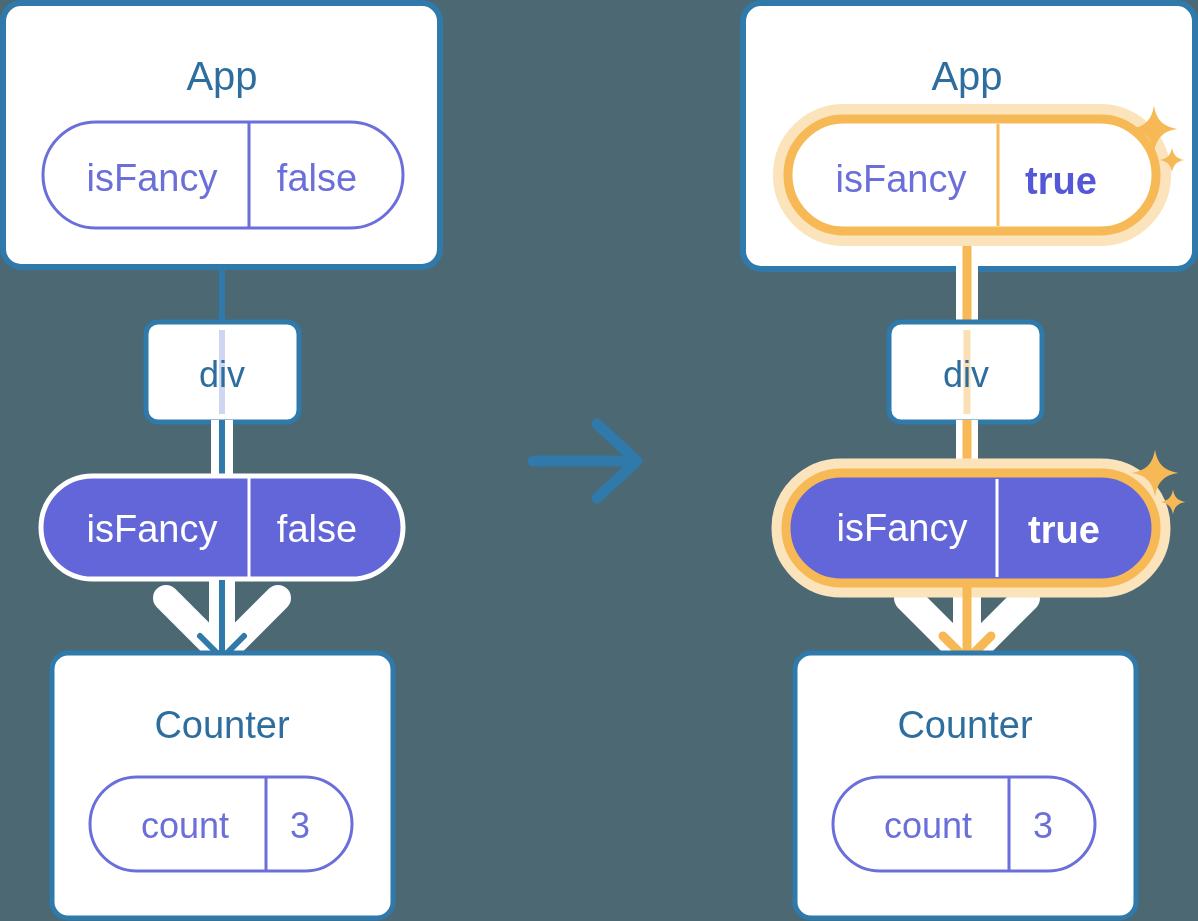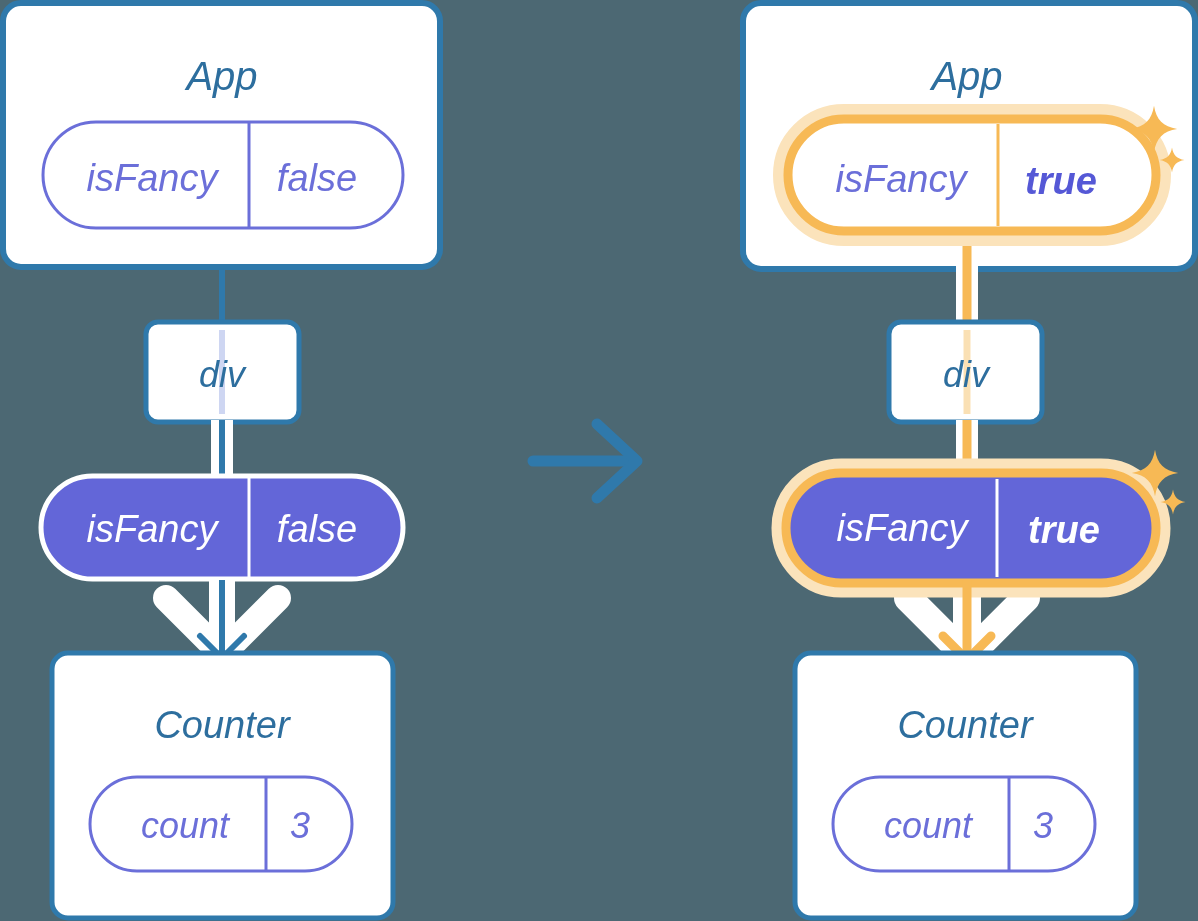--- a/index.html
+++ b/index.html
@@ -10,21 +10,20 @@
   body {
     width: 1198px;
     height: 921px;
     overflow: hidden;
     font-family: "Liberation Sans", sans-serif;
   }
   #stage {
     position: relative;
     width: 1198px;
     height: 921px;
-    font-style: italic;
   }
   #stage svg.layer {
     position: absolute;
     left: 0;
     top: 0;
     width: 1198px;
     height: 921px;
     display: block;
   }
   text { font-family: "Liberation Sans", sans-serif; }

